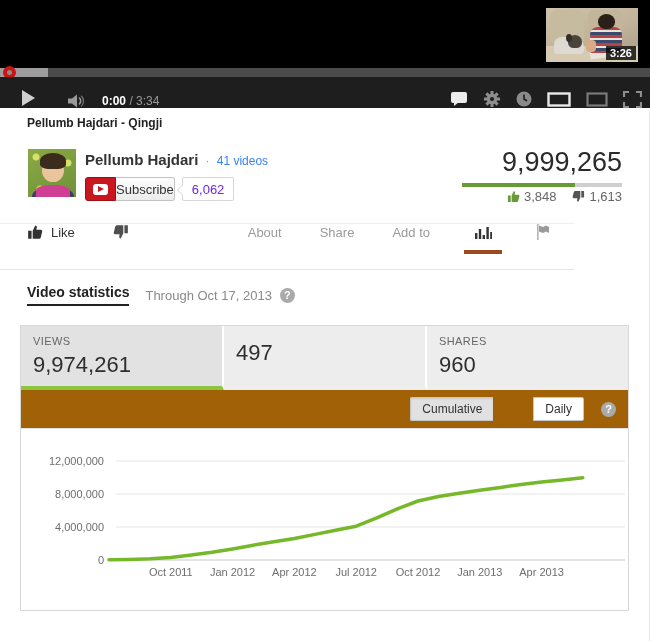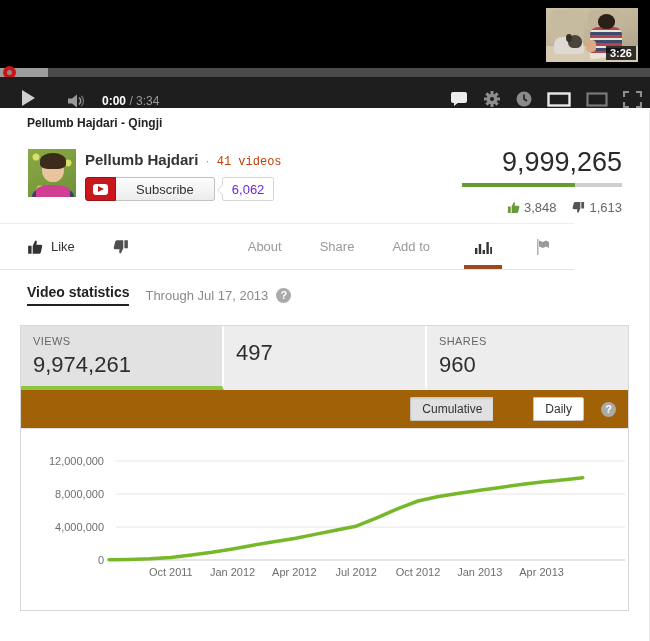--- a/index.html
+++ b/index.html
@@ -44,39 +44,39 @@
             background:radial-gradient(circle at 8px 8px,#d8e06a 3px,transparent 4px),
                        radial-gradient(circle at 40px 14px,#d8e06a 3px,transparent 4px),
                        radial-gradient(circle at 12px 40px,#cdd85f 3px,transparent 4px),
                        linear-gradient(150deg,#8aa946 0%,#6f9238 100%); }
   .avatar-hair { position:absolute; top:4px; left:12px; width:26px; height:16px; background:#3a2b1d; border-radius:50% 50% 30% 30%; }
   .avatar-face { position:absolute; top:9px; left:14px; width:22px; height:24px; background:#eac49c; border-radius:48%; }
   .avatar-shirt { position:absolute; bottom:-2px; left:8px; width:34px; height:14px; background:#cf3f93; border-radius:40% 40% 0 0; box-shadow:0 6px 0 4px #3c3f68; }
   .channel-line { position:absolute; top:151px; left:85px; font-size:15px; }
   .channel-name { font-weight:bold; color:#333; }
   .channel-sep { color:#999; font-size:12px; margin:0 3px; }
-  .channel-videos { color:#c2410c; font-size:12px;font-family:Liberation Mono, monospace; }
+  .channel-videos { color:#3b82f6; font-size:12px; }
   .subscribe-row { position:absolute; top:177px; left:85px; display:flex; align-items:stretch; height:24px; }
   .sub-icon-seg { width:31px; background:#c8171d; border:1px solid #9e1014; border-radius:3px 0 0 3px; display:flex; align-items:center; justify-content:center; }
   .yt-play { width:15px; height:11px; background:#fff; border-radius:3px; position:relative; }
   .yt-play::after { content:''; position:absolute; left:5px; top:2.5px; border-left:6px solid #c8171d; border-top:3px solid transparent; border-bottom:3px solid transparent; }
-  .sub-text-seg { border:1px solid #c3c3c3; border-left:none; border-radius:0 3px 3px 0; background:linear-gradient(#fdfdfd,#ececec); color:#333; font-size:13px; padding:0 20px; display:flex; align-items:center; cursor:pointer; }
+  .sub-text-seg { border:1px solid #c3c3c3; border-left:none; border-radius:0 3px 3px 0; background:linear-gradient(#fdfdfd,#ececec); color:#333; font-size:13px; padding:0 0; display:flex; align-items:center; cursor:pointer; }
   .sub-count { position:relative; margin-left:7px; border:1px solid #d6d6d6; border-radius:2px; background:#fff; color:#6d28d9; font-size:13px; padding:0 9px; display:flex; align-items:center; }
   .sub-count::before { content:''; position:absolute; left:-6px; top:7px; border:5px solid transparent; border-right-color:#d6d6d6; border-left:none; }
   .sub-count::after  { content:''; position:absolute; left:-5px; top:7px; border:5px solid transparent; border-right-color:#fff; border-left:none; }
 
   .view-block { position:absolute; top:147px; right:28px; width:220px; text-align:right; }
   .big-count { font-size:27px; color:#2a2a2a; letter-spacing:0; }
   .senti-bar { margin-top:5px; margin-left:auto; width:160px; height:4px; background:#cfcfcf; }
   .senti-green { height:4px; width:70.5%; background:var(--senti-green,#669b34); }
-  .lk-row { margin-top:13px; display:flex; justify-content:flex-end; gap:16px; font-size:13px; color:#666; align-items:center; }
+  .lk-row { margin-top:2px; display:flex; justify-content:flex-end; gap:16px; font-size:13px; color:#666; align-items:center; }
   .lk-item { display:flex; align-items:center; gap:4px; }
 
   
-  .action-bar { position:absolute; top:223px; left:0; width:574px; height:47px; border-top:1px solid #efefef; border-bottom:1px solid #e4e4e4; display:flex; align-items:center; }
+  .action-bar { position:absolute; top:223px; left:0; width:574px; height:47px; border-top:1px solid #efefef; border-bottom:1px solid #e4e4e4; display:flex; align-items:flex-start; }
   .like-group { margin-left:27px; display:flex; align-items:center; gap:8px; color:#333; font-size:13px; cursor:pointer; }
   .dislike-btn { margin-left:38px; cursor:pointer; display:flex; }
   .menu-right { margin-left:auto; margin-right:24px; display:flex; align-items:center; gap:38px; }
   .menu-link { color:#9a9a9a; font-size:13px; cursor:pointer; }
   .stats-item { position:relative; display:flex; align-items:flex-end; cursor:pointer; padding:0 6px; }
   .stats-item::after { content:''; position:absolute; left:-4px; right:-4px; bottom:-15px; height:4px; background:var(--brown,#9a4a1d); }
   .flag-item { cursor:pointer; display:flex; }
 
   
   .stats-header { position:absolute; top:284px; left:27px; display:flex; align-items:center; }
@@ -260,21 +260,21 @@
         <svg width="14" height="16" viewBox="0 0 14 16">
           <rect x="1" y="0" width="1.6" height="16" fill="#b5b5b5"></rect>
           <path d="M3 1.5l4 1.5 3-1.5 3 1.5v6l-3-1.5-3 1.5-4-1.5z" fill="#9a9a9a"></path>
         </svg>
       </span>
     </span>
   </div>
 
   <div class="stats-header">
     <span class="stats-heading">Video statistics</span>
-    <span class="through">Through Jul 17, 2013</span>
+    <span class="through">Through Oct 17, 2013</span>
     <span class="help-circle">?</span>
   </div>
 
   <div class="stats-panel">
     <div class="tabs">
       <div class="tab active">
         <div class="tab-label">VIEWS</div>
         <div class="tab-value">9,974,261</div>
       </div>
       <div class="tab">

